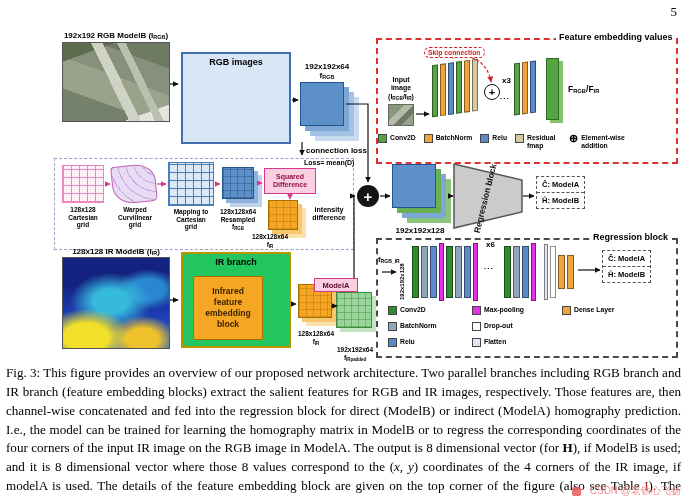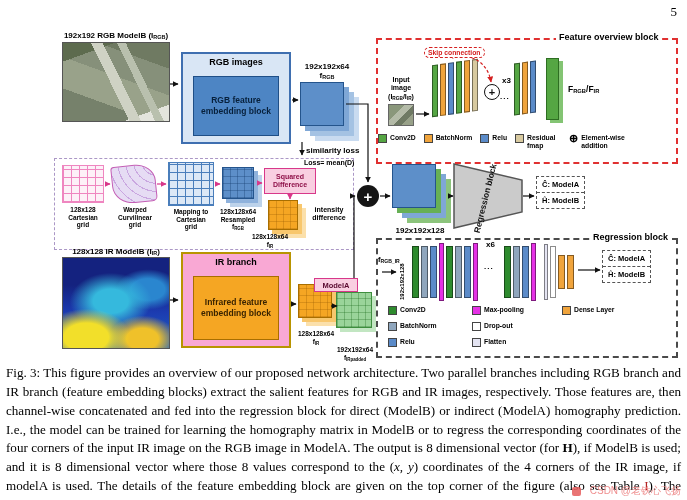--- a/index.html
+++ b/index.html
@@ -21,21 +21,21 @@
  linear-gradient(20deg,#76816b 0 28%,#99a28a 28% 55%,#86907a 55% 78%,#6f7a62 78%)}
 .photo-ir{width:108px;height:92px;border:1px solid #555;background:
  radial-gradient(ellipse 60% 45% at 22% 88%,#f2df2a 0 35%,rgba(242,223,42,0) 70%),
  radial-gradient(ellipse 50% 40% at 75% 90%,#efc12a 0 30%,rgba(239,193,42,0) 65%),
  radial-gradient(ellipse 55% 45% at 45% 48%,#35b9dd 0 30%,rgba(53,185,221,0) 70%),
  radial-gradient(ellipse 40% 30% at 80% 35%,#2a86cf 0 40%,rgba(42,134,207,0) 75%),
  linear-gradient(180deg,#14227f 0 30%,#1c3bb0 60%,#1f63c4 100%)}
 .mini-photo{width:26px;height:22px;border:1px solid #666;background:linear-gradient(135deg,#8a977b 0 35%,#b4bba8 35% 55%,#6f7a64 55% 75%,#98a189 75%)}
 .branch{border:2px solid;text-align:center}
 .branch-rgb{background:#d9e6f5;border-color:#3f6fb0}
-.branch-ir{background:#f9a8d4;border-color:#b89400}
+.branch-ir{background:#22c55e;border-color:#b89400}
 .branch-title{font-weight:bold;font-size:9px;margin-top:3px}
 .inner{position:absolute;font-weight:bold;font-size:8.5px;display:flex;align-items:center;justify-content:center;padding:3px;line-height:1.3;text-align:center}
 .inner-rgb{background:#4d85c4;border:1px solid #1f4f87;color:#07203b}
 .inner-ir{background:#f5a623;border:1px solid #a86e00;color:#3a2400}
 .grid-pink{background:repeating-linear-gradient(0deg,#ef86c0 0 1px,rgba(0,0,0,0) 1px 8px),repeating-linear-gradient(90deg,#ef86c0 0 1px,rgba(0,0,0,0) 1px 8px),#fdf1f8;border:1px solid #ef86c0}
 .grid-blue{background:repeating-linear-gradient(0deg,#4a7ebb 0 1px,rgba(0,0,0,0) 1px 8px),repeating-linear-gradient(90deg,#4a7ebb 0 1px,rgba(0,0,0,0) 1px 8px),#dce8f6;border:1px solid #4a7ebb}
 .warped{background:repeating-radial-gradient(circle at 110% -10%,rgba(0,0,0,0) 0 7px,#c9a6e0 7px 8px),#e6dcf4;border:1.5px solid #c45fb5;border-radius:8% 45% 12% 48%;transform:rotate(-6deg)}
 .cube-blue{background:repeating-linear-gradient(0deg,rgba(20,60,110,.35) 0 1px,rgba(0,0,0,0) 1px 7px),repeating-linear-gradient(90deg,rgba(20,60,110,.35) 0 1px,rgba(0,0,0,0) 1px 7px),#5d8fc9;border:1px solid #24548c;box-shadow:4px 4px 0 #8fb2dc,8px 8px 0 #bcd2ea}
 .cube-orange{background:repeating-linear-gradient(0deg,rgba(150,90,0,.3) 0 1px,rgba(0,0,0,0) 1px 7px),repeating-linear-gradient(90deg,rgba(150,90,0,.3) 0 1px,rgba(0,0,0,0) 1px 7px),#f5a623;border:1px solid #a86e00;box-shadow:4px 4px 0 #f8c76d,8px 8px 0 #fbe0ab}
 .cube-green{background:repeating-linear-gradient(0deg,rgba(20,100,20,.3) 0 1px,rgba(0,0,0,0) 1px 7px),repeating-linear-gradient(90deg,rgba(20,100,20,.3) 0 1px,rgba(0,0,0,0) 1px 7px),#9ad49a;border:1px solid #3e8e3e;box-shadow:4px 4px 0 #c2e6c2}
@@ -86,27 +86,26 @@
 
 <div class="page-num">5</div>
 
 <div class="fig">
 
   <div class="abs lbl" style="left:52px;top:31px;width:128px"><span>192x192 RGB ModelB (I</span><span class="sb">RGB</span><span>)</span></div>
   <div class="abs photo-rgb" style="left:62px;top:42px"></div>
 
   <div class="abs branch branch-rgb" style="left:181px;top:52px;width:110px;height:92px">
     <div class="branch-title">RGB images</div>
-    <div class="inner inner-rgb" style="left:10px;top:22px;width:86px;height:60px">RGB feature embedding block</div>
   </div>
 
   <div class="abs lbl" style="left:290px;top:62px;width:74px">192x192x64</div>
   <div class="abs lbl" style="left:290px;top:71px;width:74px"><span>f</span><span class="sb">RGB</span></div>
   <div class="abs stack-blue" style="left:300px;top:82px;width:44px;height:44px"></div>
-  <div class="abs lbl nw" style="left:306px;top:146px">similarity loss</div>
+  <div class="abs lbl nw" style="left:306px;top:146px">connection loss</div>
 
   <div class="abs dash-mid" style="left:54px;top:158px;width:300px;height:92px"></div>
   <div class="abs grid-pink" style="left:62px;top:165px;width:42px;height:38px"></div>
   <div class="abs lbl t65" style="left:54px;top:206px;width:58px">
     <div>128x128</div>
       <div>Cartesian</div>
       <div>grid</div>
   </div>
   <div class="abs warped" style="left:112px;top:165px;width:44px;height:38px"></div>
   <div class="abs lbl t65" style="left:106px;top:206px;width:58px">
@@ -137,21 +136,21 @@
       <div>difference</div>
   </div>
   <div class="abs lbl t65" style="left:240px;top:233px;width:60px">128x128x64</div>
   <div class="abs lbl t65" style="left:240px;top:241px;width:60px"><span>f</span><span class="sb">IR</span></div>
 
   <div class="abs lbl" style="left:52px;top:247px;width:128px"><span>128x128 IR ModelB (I</span><span class="sb">IR</span><span>)</span></div>
   <div class="abs photo-ir" style="left:62px;top:257px"></div>
 
   <div class="abs branch branch-ir" style="left:181px;top:252px;width:110px;height:96px">
     <div class="branch-title">IR branch</div>
-    <div class="inner inner-ir" style="left:10px;top:22px;width:86px;height:64px">Infrared feature embedding block</div>
+    <div class="inner inner-ir" style="left:10px;top:22px;width:70px;height:64px">Infrared feature embedding block</div>
   </div>
 
   <div class="abs cube-orange" style="left:298px;top:284px;width:34px;height:34px"></div>
   <div class="abs lbl t65" style="left:288px;top:330px;width:56px">128x128x64</div>
   <div class="abs lbl t65" style="left:288px;top:338px;width:56px"><span>f</span><span class="sb">IR</span></div>
   <div class="abs padbox" style="left:314px;top:278px;width:44px;height:14px;z-index:6">ModelA</div>
   <div class="abs cube-green" style="left:336px;top:292px;width:36px;height:36px"></div>
   <div class="abs lbl t65" style="left:326px;top:346px;width:58px">192x192x64</div>
   <div class="abs lbl t65" style="left:326px;top:354px;width:58px"><span>f</span><span class="sb">IRpadded</span></div>
 
@@ -164,21 +163,21 @@
   <svg class="abs" style="left:450px;top:156px" width="76" height="80">
     <polygon points="4,8 72,24 72,56 4,72" fill="#cbcbcb" stroke="#555" stroke-width="1.5"></polygon>
     <text x="38" y="43" transform="rotate(-76 38 43)" text-anchor="middle" font-size="8.5" font-weight="bold" fill="#111">Regression block</text>
   </svg>
   <div class="abs outbox" style="left:536px;top:176px">
     <div class="outrow">Ĉ: ModelA</div>
     <div class="outrow">Ĥ: ModelB</div>
   </div>
 
   <div class="abs panel panel-feb" style="left:376px;top:38px;width:302px;height:126px"></div>
-  <div class="abs panel-title" style="left:556px;top:32px;z-index:6">Feature overview block</div>
+  <div class="abs panel-title" style="left:556px;top:32px;z-index:6">Feature embedding values</div>
   <div class="abs skip" style="left:424px;top:47px;z-index:6">Skip connection</div>
   <div class="abs lbl t7" style="left:378px;top:76px;width:46px">
     <div>Input</div>
     <div>image</div>
     <div class="nw"><span>(I</span><span class="sb">RGB</span><span>/I</span><span class="sb">IR</span><span>)</span></div>
   </div>
   <div class="abs mini-photo" style="left:388px;top:104px"></div>
   <div class="abs bars feb-bars" style="left:432px;top:62px">
       <div class="bar conv"></div>
       <div class="bar bn"></div>

